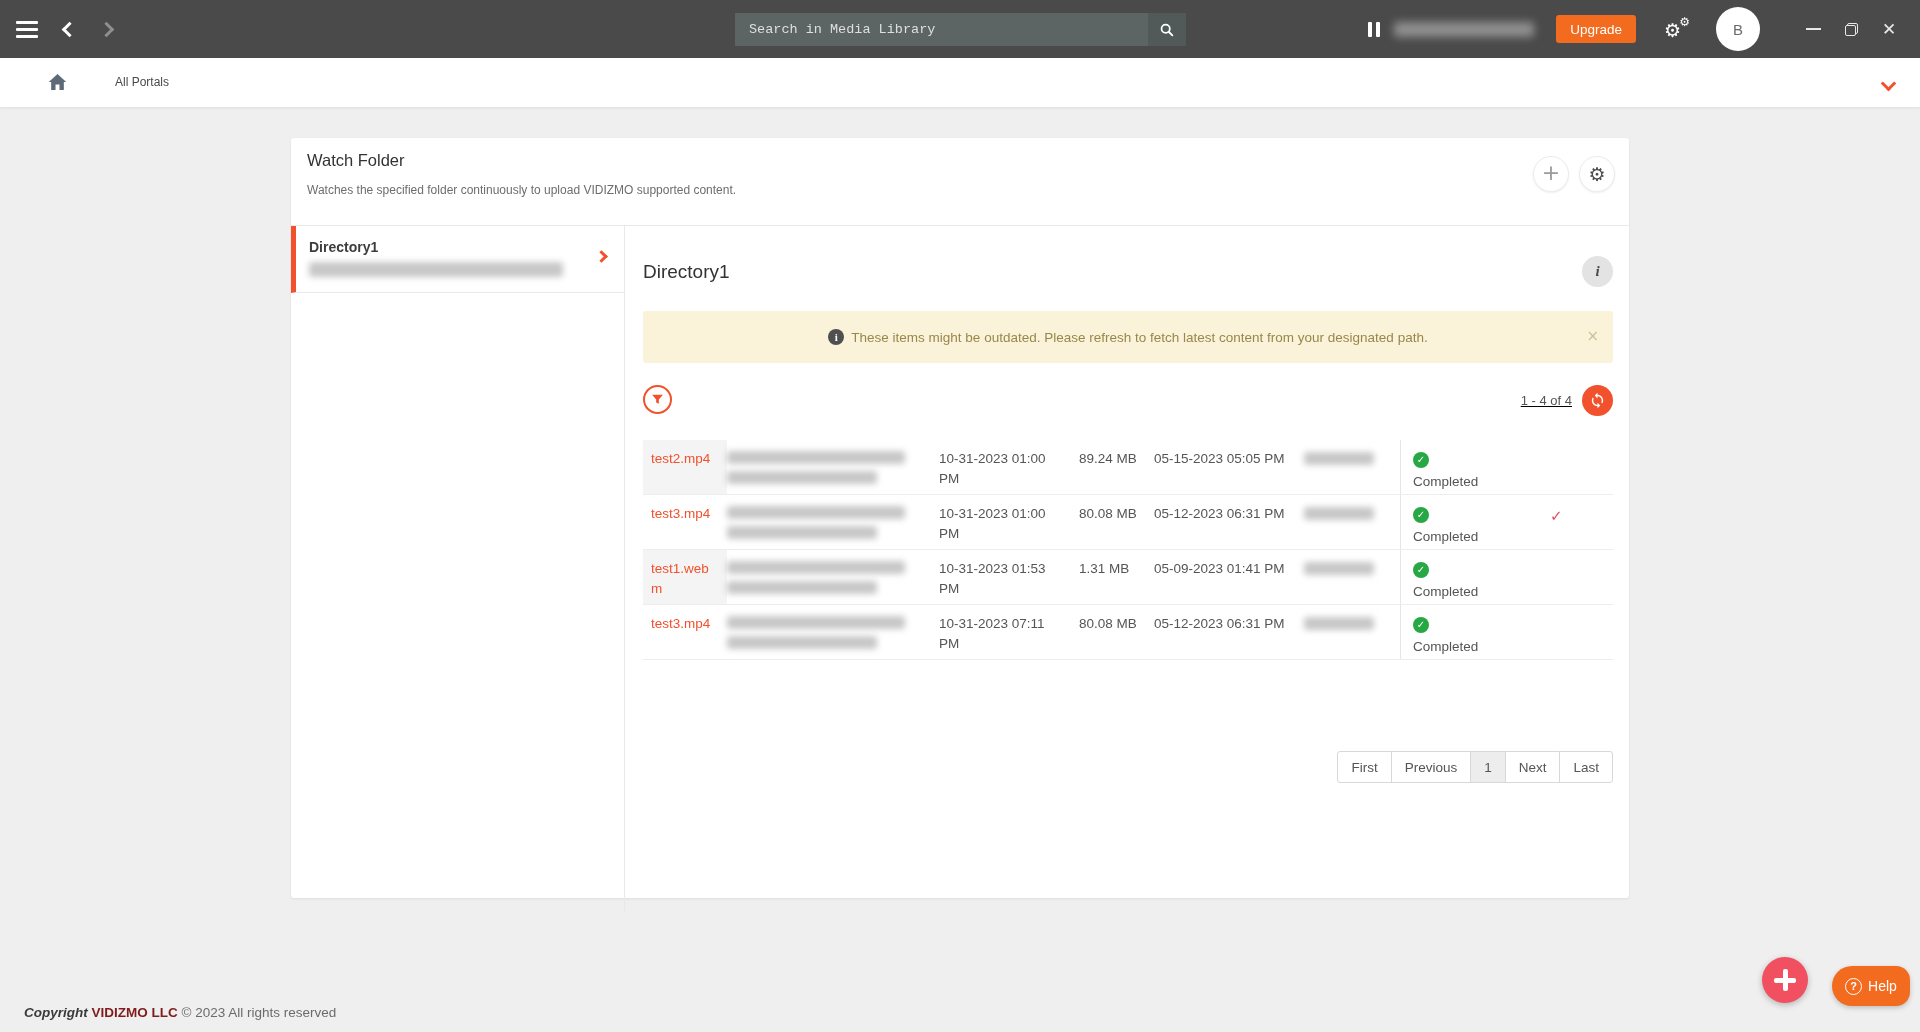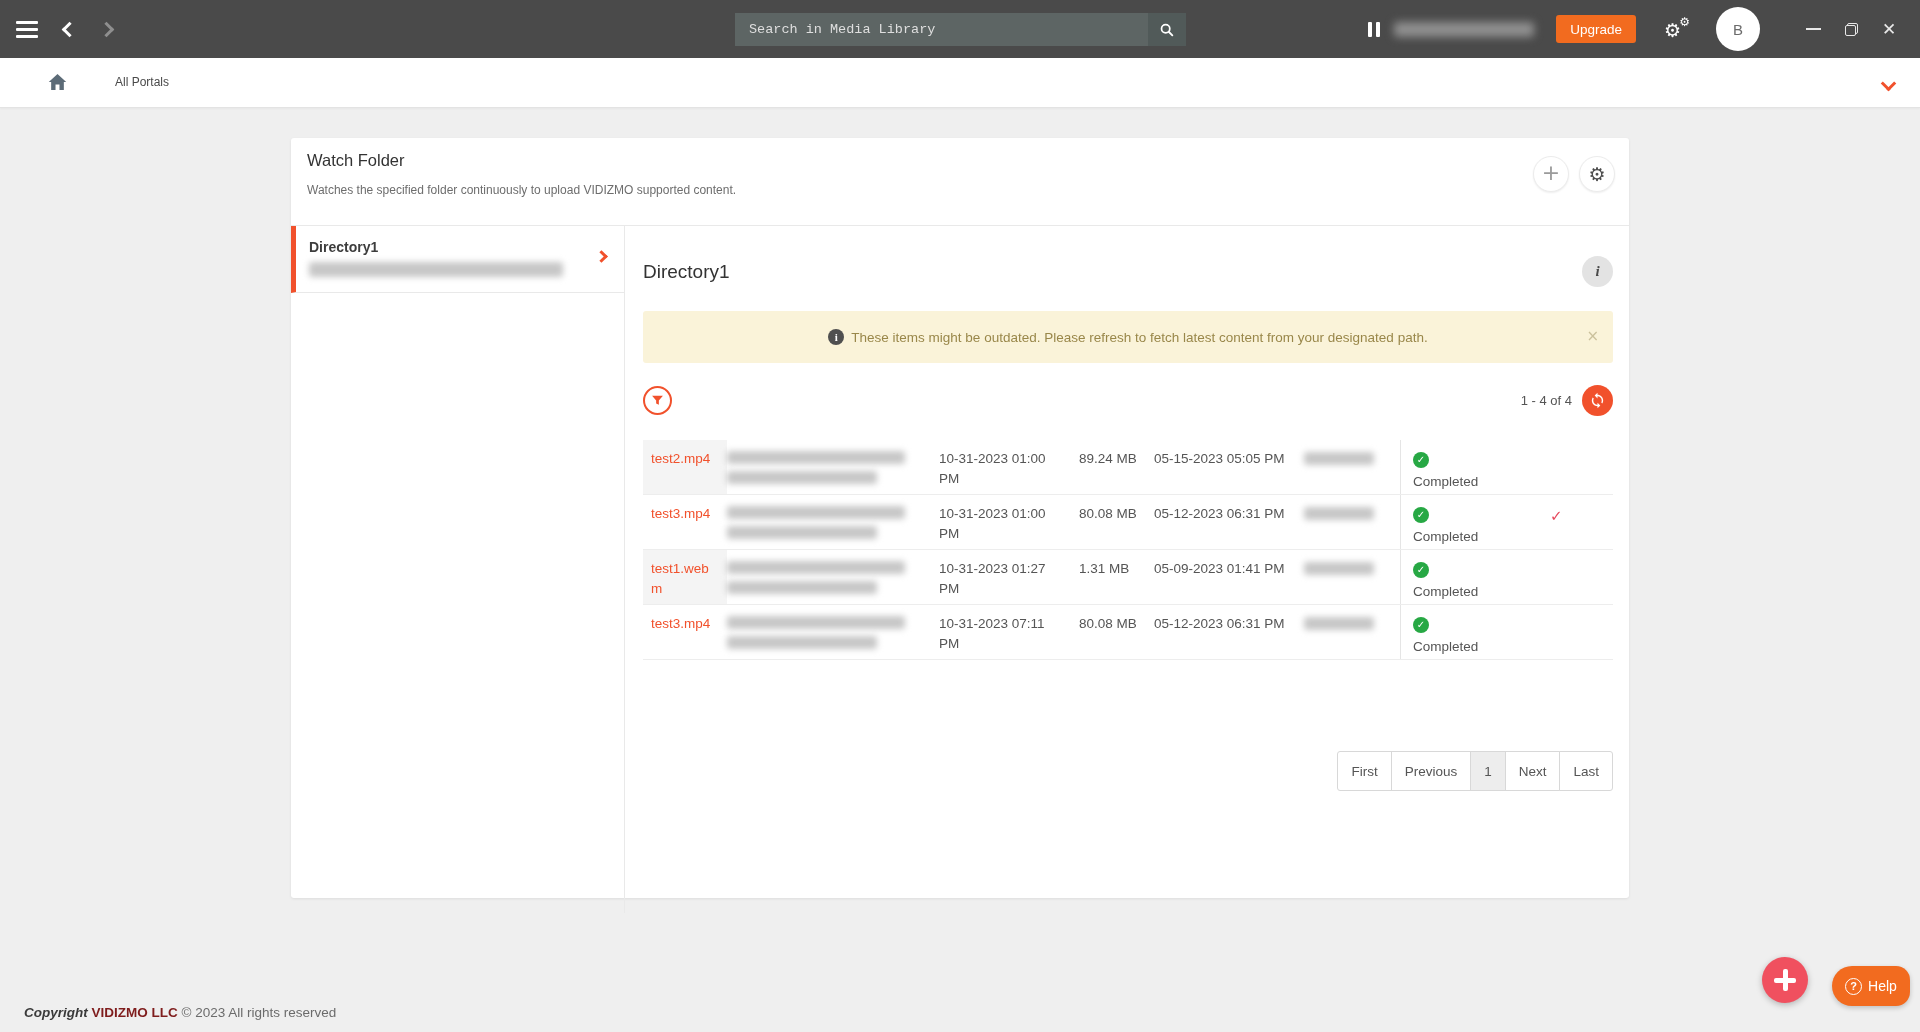--- a/index.html
+++ b/index.html
@@ -80,21 +80,21 @@
   .info-btn { width:31px; height:31px; border-radius:50%; background:#e3e3e3; border:0; cursor:pointer;
       font-family:"Liberation Serif","DejaVu Serif",serif; font-style:italic; font-weight:bold;
       font-size:15px; color:#4a4a4a; }
   .alert { margin-top:24px; height:52px; background:#faf3d9; border-radius:3px; position:relative;
       display:flex; align-items:center; justify-content:center; }
   .alert-text { font-size:13.5px; color:#99874a; display:flex; align-items:center; gap:7px; }
   .alert-ico { display:inline-flex; width:16px; height:16px; border-radius:50%; background:#4f4f4f;
       color:#fff; align-items:center; justify-content:center;
       font-family:"Liberation Serif","DejaVu Serif",serif; font-weight:bold; font-size:11px; }
   .alert-close { position:absolute; right:14px; top:16px; font-size:15px; color:#cbc19c; cursor:pointer; }
-  .toolbar { margin-top:22px; display:flex; align-items:center; justify-content:space-between; }
+  .toolbar { margin-top:22px; display:flex; justify-content:space-between;text-decoration:underline; }
   .filter-btn { width:29px; height:29px; border-radius:50%; border:2px solid #f1512c; background:#fff;
       display:flex; align-items:center; justify-content:center; cursor:pointer; }
   .tool-right { display:flex; align-items:center; gap:10px; }
   .range-label { font-size:13px; color:#555; }
   .refresh-btn { width:31px; height:31px; border-radius:50%; background:#f1512c; border:0;
       display:flex; align-items:center; justify-content:center; cursor:pointer; }
 
   
   .tbl { margin-top:24px; }
   .trow { display:grid; grid-template-columns:84px 212px 140px 75px 150px 96px 110px 96px; }
@@ -112,21 +112,21 @@
   .path-blur + .path-blur { width:150px; margin-top:7px; }
   .machine-blur { width:70px; height:13px; margin-top:3px; }
   .status-cell { border-left:1px solid #e5e5e5; padding-left:12px; }
   .ok-circle { display:inline-flex; width:16px; height:16px; border-radius:50%; background:#27a844;
       color:#fff; align-items:center; justify-content:center; font-size:10px; font-weight:bold; }
   .status-label { display:block; margin-top:3px; }
   .del-check { color:#e6485c; font-weight:bold; font-size:15px; margin-left:40px; display:inline-block; margin-top:2px; }
 
   
   .pagination { position:absolute; right:16px; top:525px; display:flex; }
-  .pagebtn { height:40px; padding:0 13px; background:#fff; border:1px solid #d8d8d8; color:#555;
+  .pagebtn { height:32px; padding:0 13px; background:#fff; border:1px solid #d8d8d8; color:#555;
       font-size:13.5px; font-family:inherit; cursor:pointer; margin-left:-1px; }
   .pagebtn:first-child { border-radius:3px 0 0 3px; margin-left:0; }
   .pagebtn:last-child { border-radius:0 3px 3px 0; }
   .pagebtn.active { background:#ededed; }
 
   
   .footer { position:absolute; left:24px; top:1005px; font-size:13.5px; color:#6b6b6b; }
   .footer b { color:#3a3a3a;font-style:italic; }
   .footer .company { color:#7f1d1d; cursor:pointer;font-weight:bold; }
   .fab { position:absolute; left:1762px; top:957px; width:46px; height:46px; border-radius:50%;
@@ -296,21 +296,21 @@
               <span class="del-check glyph">✓</span>
             </div>
           </div>
 
           <div class="trow">
             <div class="tcell c0 shade"><span class="filelink">test1.webm</span></div>
             <div class="tcell">
               <div class="redacted path-blur"></div>
                 <div class="redacted path-blur"></div>
             </div>
-            <div class="tcell">10-31-2023 01:27 PM</div>
+            <div class="tcell">10-31-2023 01:53 PM</div>
             <div class="tcell">1.31 MB</div>
             <div class="tcell">05-09-2023 01:41 PM</div>
             <div class="tcell">
                 <div class="redacted machine-blur"></div>
               </div>
             <div class="tcell status-cell">
               <span class="ok-circle glyph">✓</span>
               <span class="status-label">Completed</span>
             </div>
             <div class="tcell">

